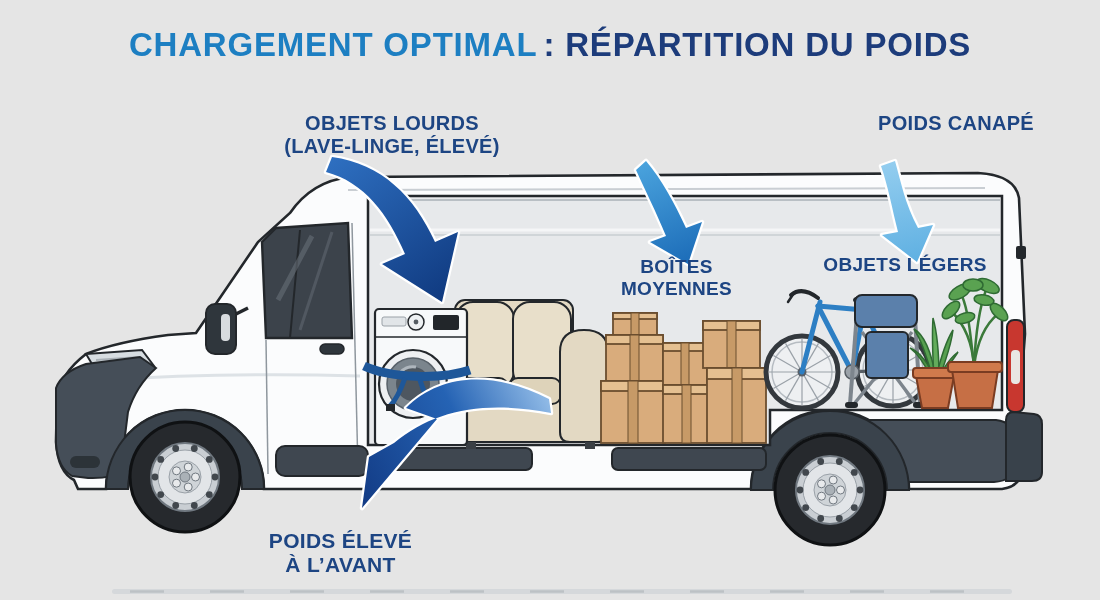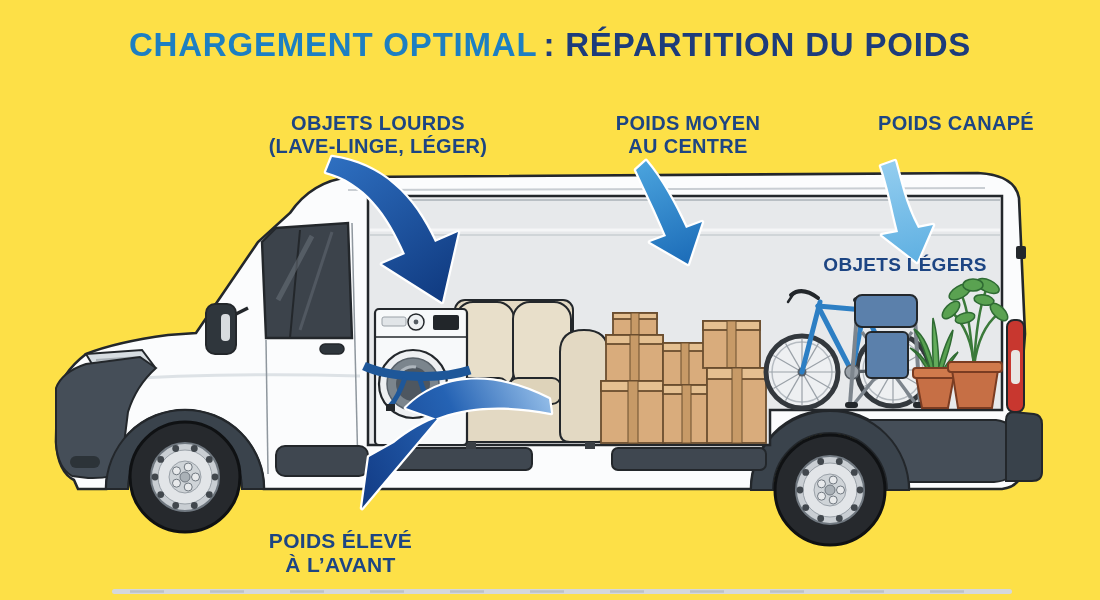--- a/index.html
+++ b/index.html
@@ -1,27 +1,27 @@
 <!DOCTYPE html>
 <html><head>
 <meta charset="utf-8">
 <style>
   html,body{margin:0;padding:0;background:#ffffff;}
-  #page{position:relative;width:1100px;height:600px;background:#fde047;overflow:hidden;
+  #page{position:relative;width:1100px;height:600px;background:#e5e5e5;overflow:hidden;
         font-family:"Liberation Sans",sans-serif;}
   #title{position:absolute;top:26px;left:0;width:1100px;text-align:center;
          font-size:33px;font-weight:700;letter-spacing:.8px;white-space:nowrap;}
   #title .t1{color:#1d7fc2;margin-right:6px;}
   #title .t2{color:#1d3c7b;}
   .lbl{position:absolute;color:#1d4583;font-weight:700;text-align:center;
        line-height:1.16;letter-spacing:.3px;}
   .lbl div{white-space:nowrap;}
   .top-lbl{font-size:20px;}
   .in-lbl{font-size:19px;}
-  #lbl-heavy{left:248px;top:112px;width:260px;}
+  #lbl-heavy{left:262px;top:112px;width:260px;}
   #lbl-medium{left:588px;top:112px;width:200px;}
   #lbl-light{left:856px;top:112px;width:200px;}
   #lbl-boxes{left:594px;top:256px;width:165px;}
   #lbl-lightobj{left:812px;top:254px;width:186px;}
   #lbl-front{left:238px;top:529px;width:205px;font-size:21px;}
   svg{position:absolute;top:0;left:0;}
   .outline{stroke:#23272b;}
   .arrow{stroke:#ffffff;stroke-width:4.5;stroke-linejoin:round;paint-order:stroke fill;}
 </style>
 </head>
@@ -288,32 +288,32 @@
     <path class="arrow" fill="url(#gArrowLight)" d="M895,161 C901,182 905,204 918,228 L933,225 L917,262 L882,235 L898,232 C892,208 888,186 881,166 Z"></path>
     <path class="arrow" fill="url(#gSwoosh)" d="M549,399 C492,370 440,374 406,408 L437,419 L362,508 L369,457 L394,443 C434,410 484,400 551,413 Z"></path>
   </svg>
 
   <div id="title">
     <span class="t1">CHARGEMENT OPTIMAL</span><span class="t2">: RÉPARTITION DU POIDS</span>
   </div>
 
   <div id="lbl-heavy" class="lbl top-lbl">
     <div>OBJETS LOURDS</div>
-    <div>(LAVE-LINGE, LÉGER)</div>
-  </div>
-
-  <div id="lbl-medium" class="lbl top-lbl">
-    <div>POIDS MOYEN</div>
-    <div>AU CENTRE</div>
-  </div>
+    <div>(LAVE-LINGE, ÉLEVÉ)</div>
+  </div>
+
 
   <div id="lbl-light" class="lbl top-lbl">
     <div>POIDS CANAPÉ</div>
   </div>
 
+  <div id="lbl-boxes" class="lbl in-lbl">
+    <div>BOÎTES</div>
+    <div>MOYENNES</div>
+  </div>
 
   <div id="lbl-front" class="lbl">
     <div>POIDS ÉLEVÉ</div>
     <div>À L’AVANT</div>
   </div>
 
   <div id="lbl-lightobj" class="lbl in-lbl">
     <div>OBJETS LÉGERS</div>
   </div>
 

